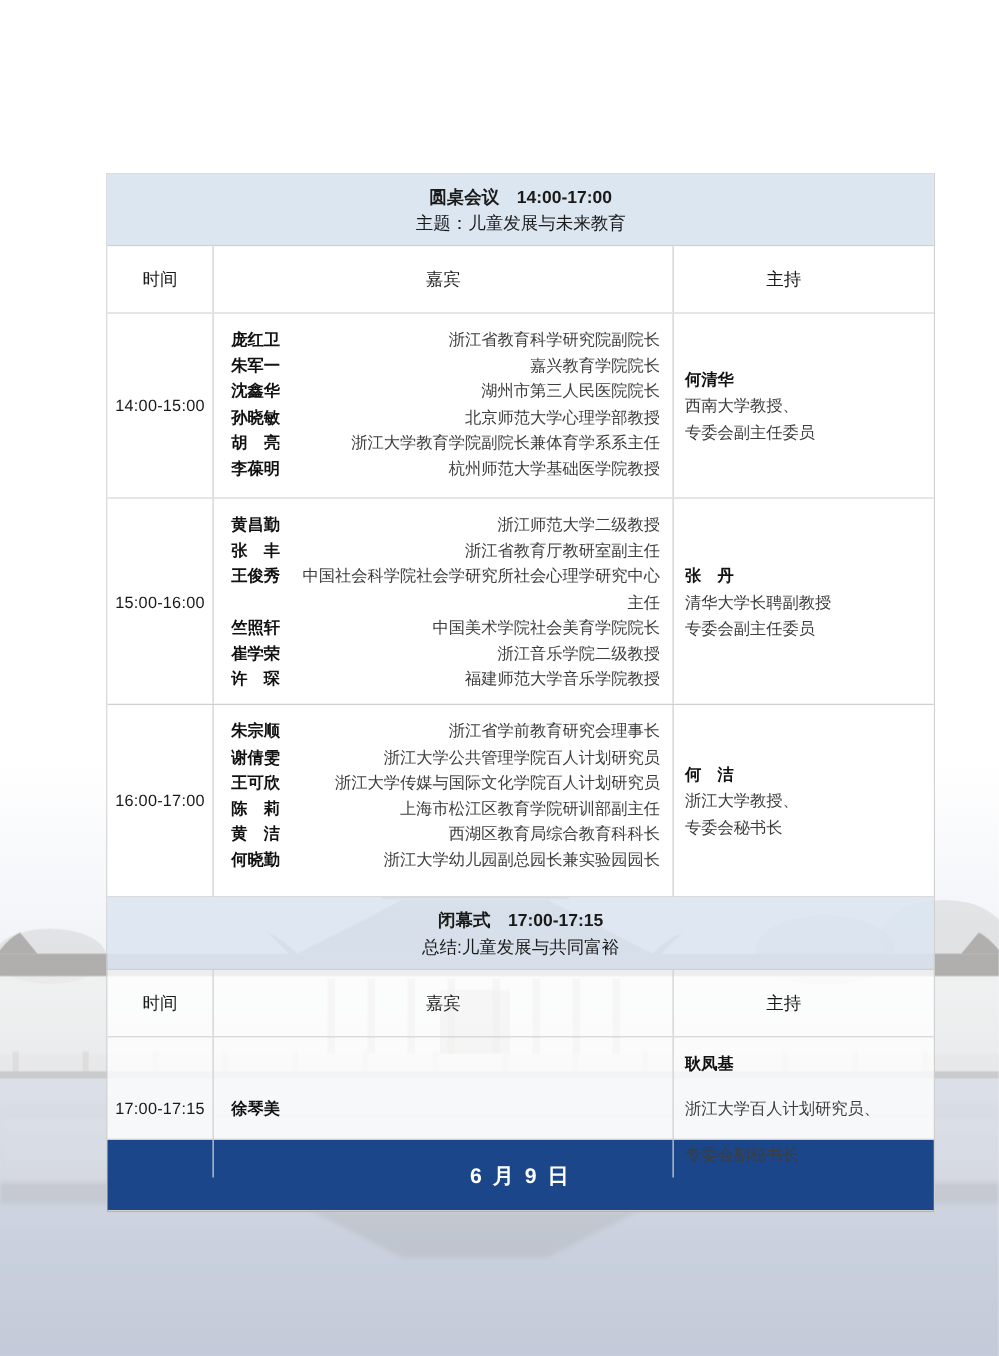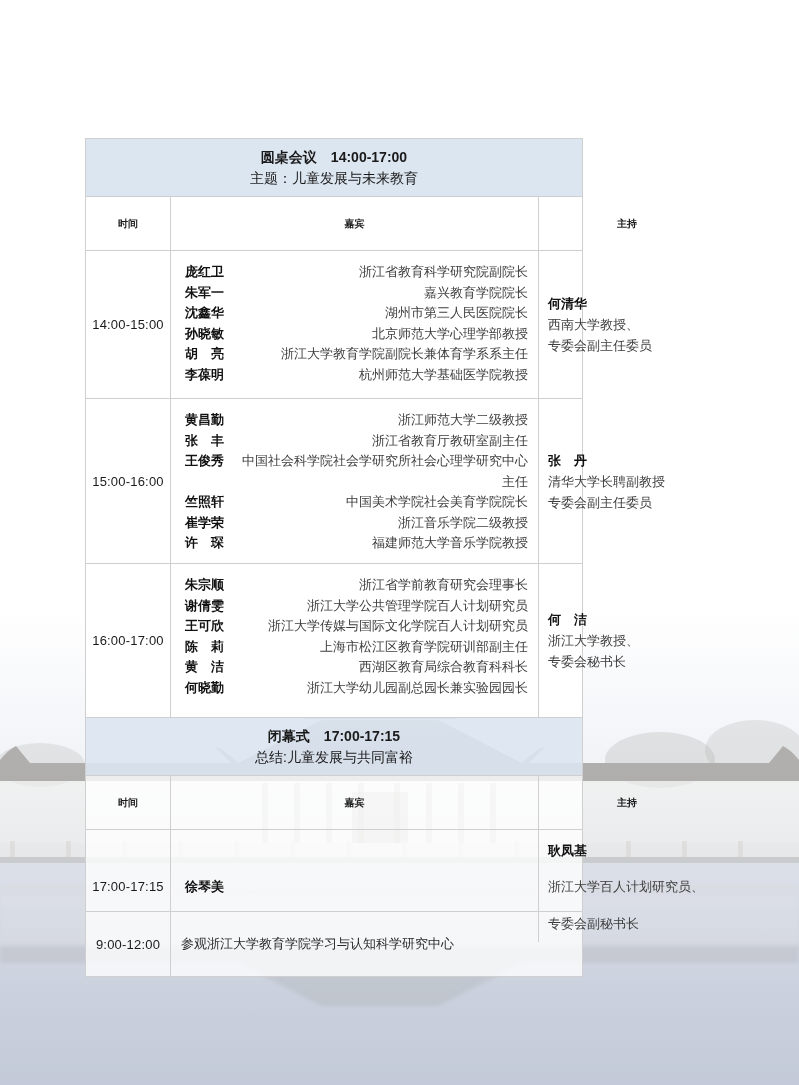--- a/index.html
+++ b/index.html
@@ -4,35 +4,35 @@
 <style>
   * { margin:0; padding:0; box-sizing:border-box; }
   body { font-family:"Liberation Sans", sans-serif; background:#fff; }
   .page {
     position:relative; width:799px; height:1085px; margin:0 auto;
     background:linear-gradient(180deg,#ffffff 0%,#ffffff 56%,#eef0f5 74%,#d3d8e2 92%,#ced3de 100%);
     overflow:hidden;
   }
   .photo-bg { position:absolute; left:0; top:600px; width:799px; height:485px; z-index:0; }
   .tbl {
-    position:absolute; left:85px; top:138px; width:498px; z-index:2;
+    position:absolute; left:85px; top:138px; width:663px; z-index:2;
     border:1px solid #cfcfcf; font-size:13px; color:#1a1a1a;
   }
   .band {
     background:#dce6f1; text-align:center; padding:8px 0 7px;
     border-bottom:1px solid #cfcfcf; line-height:21px;
   }
   .band-title { font-weight:bold; font-size:14px; white-space:pre; }
   .band-sub   { font-weight:normal; font-size:14px; white-space:pre; }
   .row { display:grid; grid-template-columns:85px 368px 176px; border-bottom:1px solid #cfcfcf; background:#fff; }
   .row:last-child { border-bottom:none; }
   .cell { border-right:1px solid #cfcfcf; position:relative; }
   .cell:last-child { border-right:none; }
   .hdr { height:54px; }
-  .hdr .cell { display:flex; align-items:center; justify-content:center; font-weight:bold; font-size:10px; }
+  .hdr .cell { display:flex; align-items:center; justify-content:center; font-weight:normal; font-size:14px; }
   .time-cell { display:flex; align-items:center; justify-content:center; font-size:13px; letter-spacing:0.2px; }
   .guest-cell { padding:11px 10px 8px 9px;text-align:right; }
   .gl { display:flex; line-height:20.5px; }
   .gn { font-weight:bold; min-width:44px; white-space:pre; flex:0 0 auto; margin-right:8px; color:#111; }
   .gt { color:#3d3d3d; flex:1; }
   .host-cell { display:flex; align-items:center; padding:8px 8px 8px 9px; line-height:21px; }
   .hn { font-weight:bold; color:#111; white-space:pre; }
   .hl { color:#3d3d3d; }
   .r1 { height:148px; } .r2 { height:165px; } .r3 { height:154px; }
   .semi  { background:rgba(255,255,255,0.78); }
@@ -268,20 +268,17 @@
       </div>
       <div class="cell host-cell">
         <div>
           <div class="hn">耿凤基</div>
           <div class="hl">浙江大学百人计划研究员、</div>
           <div class="hl">专委会副秘书长</div>
         </div>
       </div>
     </div>
 
-
-    <div class="row r5 semi">
-      <div class="cell time-cell">9:00-12:00</div>
-      <div class="cell act-cell" style="grid-column:2 / 4;">参观浙江大学教育学院学习与认知科学研究中心</div>
-    </div>
+    <div class="banner">6 月 9 日</div>
+
 
   </div>
 </div>
 
 </body></html>

